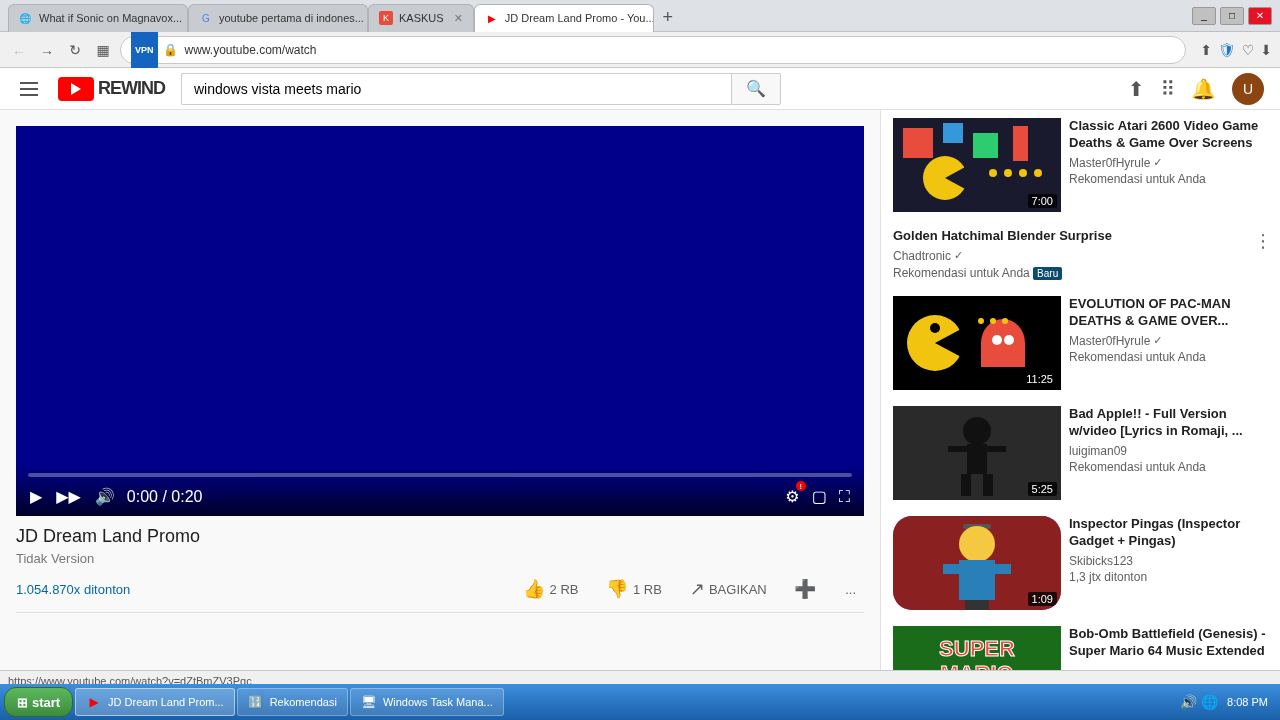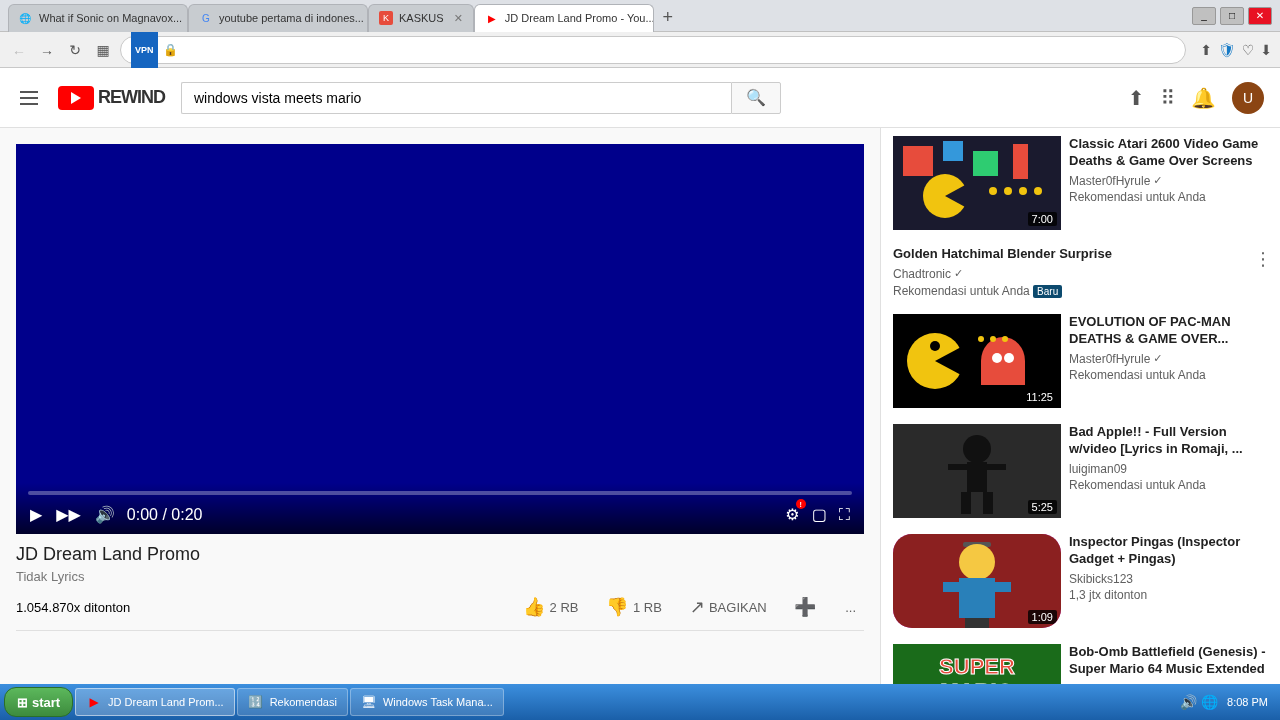--- a/index.html
+++ b/index.html
@@ -146,21 +146,21 @@
       margin-left: 8px;
     }
     .addr-icon {
       font-size: 14px;
       color: #555;
       cursor: pointer;
     }
 
     
     .yt-header {
-      height: 60px;
+      height: 42px;
       background: white;
       display: flex;
       align-items: center;
       padding: 0 16px;
       gap: 16px;
       border-bottom: 1px solid #e0e0e0;
       position: sticky;
       top: 0;
       z-index: 100;
     }
@@ -360,21 +360,21 @@
     }
     .video-stats-row {
       display: flex;
       align-items: center;
       margin-top: 8px;
       padding-bottom: 8px;
       border-bottom: 1px solid #e0e0e0;
     }
     .view-count {
       font-size: 13px;
-      color: #000000;
+      color: #0369a1;
     }
     .video-actions {
       margin-left: auto;
       display: flex;
       align-items: center;
       gap: 12px;
     }
     .action-btn {
       display: flex;
       align-items: center;
@@ -605,20 +605,21 @@
 </div>
 
 <div class="browser-addressbar">
   <button class="nav-btn disabled">←</button>
   <button class="nav-btn">→</button>
   <button class="nav-btn">↻</button>
   <button class="nav-btn">▦</button>
   <div class="address-bar-wrapper">
     <span class="vpn-badge">VPN</span>
     <span class="lock-icon">🔒</span>
+    <input class="address-input" type="text" value="www.youtube.com/watch" style="">
   </div>
   <div class="addressbar-right">
     <span class="addr-icon">⬆</span>
     <span class="addr-icon" style="color:#167ac6;">🛡</span>
     <span class="addr-icon">♡</span>
     <span class="addr-icon">⬇</span>
   </div>
 </div>
 
 <div class="yt-header">
@@ -671,21 +672,21 @@
             </div>
             <button class="ctrl-btn">▢</button>
             <button class="ctrl-btn">⛶</button>
           </div>
         </div>
       </div>
     </div>
 
     <div class="video-info">
       <h1 class="video-title">JD Dream Land Promo</h1>
-      <p class="video-subtitle">Tidak Lyrics</p>
+      <p class="video-subtitle">Tidak Version</p>
       <div class="video-stats-row">
         <span class="view-count">1.054.870x ditonton</span>
         <div class="video-actions">
           <button class="action-btn">
             <span class="icon">👍</span>
             <span>2 RB</span>
           </button>
           <button class="action-btn">
             <span class="icon">👎</span>
             <span>1 RB</span>

